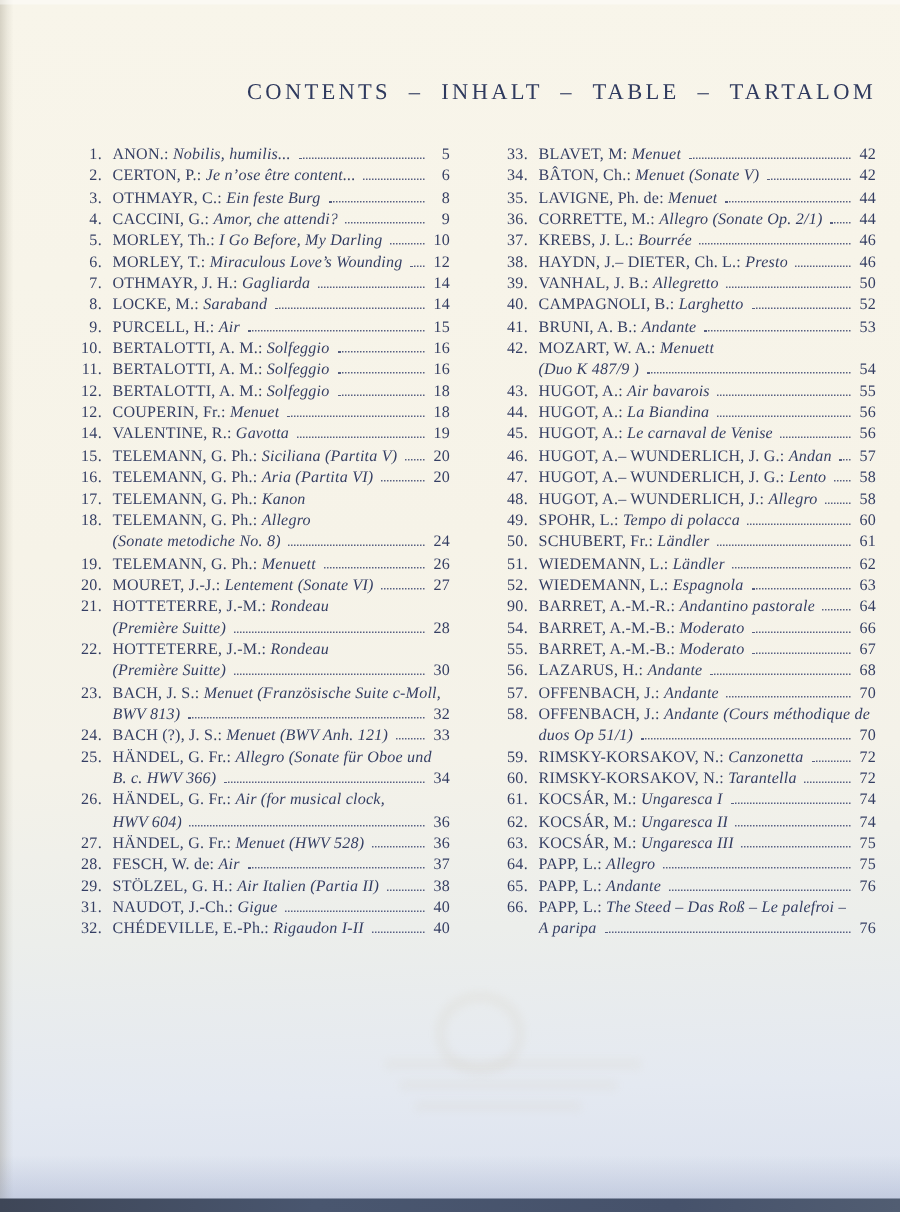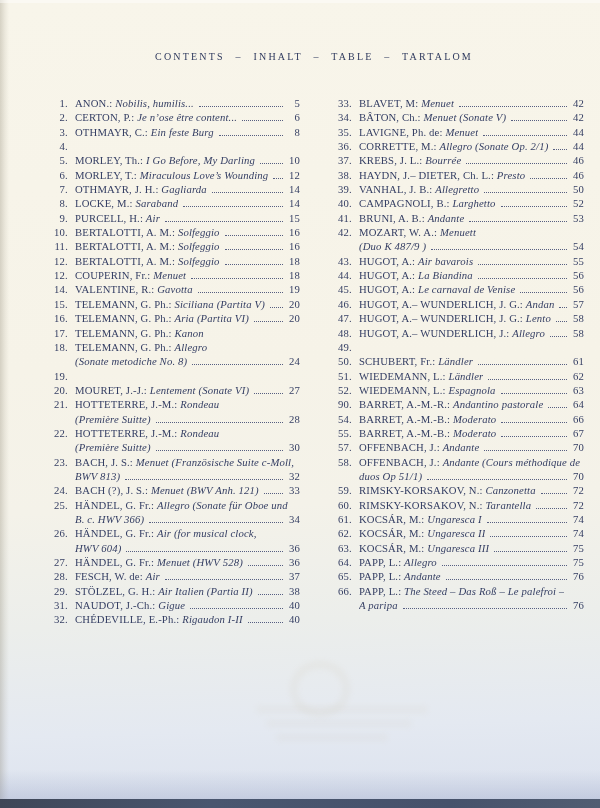--- a/index.html
+++ b/index.html
@@ -26,21 +26,21 @@
   .ghost{position:absolute;opacity:.16;filter:blur(3px);pointer-events:none;}
   .ghost-circle{left:290px;top:661px;width:46px;height:42px;border:7px solid rgba(186,168,132,.55);border-radius:50%;}
   .ghost-line{background:rgba(196,178,142,.5);height:7px;border-radius:3px;}
   .gl1{left:256px;top:706px;width:172px;}
   .gl2{left:266px;top:720px;width:146px;}
   .gl3{left:276px;top:734px;width:112px;}
 
   
   .toc-title{
     position:absolute;top:44px;left:44px;right:16px;
-    text-align:center;font-size:10px;letter-spacing:2.2px;word-spacing:6px;
+    text-align:right;font-size:15px;letter-spacing:2.2px;word-spacing:6px;
     color:#2f3a5e;font-weight:400;
   }
 
   
   .toc-columns{
     position:absolute;top:96px;left:44px;right:16px;
     display:flex;gap:28px;
   }
   .toc-col{flex:1 1 0;min-width:0;}
 
@@ -92,20 +92,27 @@
           <div class="body">
             <div class="line">
               <span class="text"><span class="author">OTHMAYR, C.:</span> <span class="work">Ein feste Burg</span></span>
               <span class="dots"></span>
               <span class="pg">8</span>
             </div>
           </div>
         </div>
         <div class="entry">
           <span class="num">4.</span>
+          <div class="body">
+            <div class="line">
+              <span class="text"><span class="author">CACCINI, G.:</span> <span class="work">Amor, che attendi?</span></span>
+              <span class="dots"></span>
+              <span class="pg">9</span>
+            </div>
+          </div>
         </div>
         <div class="entry">
           <span class="num">5.</span>
           <div class="body">
             <div class="line">
               <span class="text"><span class="author">MORLEY, Th.:</span> <span class="work">I Go Before, My Darling</span></span>
               <span class="dots"></span>
               <span class="pg">10</span>
             </div>
           </div>
@@ -236,20 +243,27 @@
             </div>
             <div class="line">
               <span class="text"><span class="work">(Sonate metodiche No. 8)</span></span>
               <span class="dots"></span>
               <span class="pg">24</span>
             </div>
           </div>
         </div>
         <div class="entry">
           <span class="num">19.</span>
+          <div class="body">
+            <div class="line">
+              <span class="text"><span class="author">TELEMANN, G. Ph.:</span> <span class="work">Menuett</span></span>
+              <span class="dots"></span>
+              <span class="pg">26</span>
+            </div>
+          </div>
         </div>
         <div class="entry">
           <span class="num">20.</span>
           <div class="body">
             <div class="line">
               <span class="text"><span class="author">MOURET, J.-J.:</span> <span class="work">Lentement (Sonate VI)</span></span>
               <span class="dots"></span>
               <span class="pg">27</span>
             </div>
           </div>
@@ -539,20 +553,27 @@
           <div class="body">
             <div class="line">
               <span class="text"><span class="author">HUGOT, A.– WUNDERLICH, J.:</span> <span class="work">Allegro</span></span>
               <span class="dots"></span>
               <span class="pg">58</span>
             </div>
           </div>
         </div>
         <div class="entry">
           <span class="num">49.</span>
+          <div class="body">
+            <div class="line">
+              <span class="text"><span class="author">SPOHR, L.:</span> <span class="work">Tempo di polacca</span></span>
+              <span class="dots"></span>
+              <span class="pg">60</span>
+            </div>
+          </div>
         </div>
         <div class="entry">
           <span class="num">50.</span>
           <div class="body">
             <div class="line">
               <span class="text"><span class="author">SCHUBERT, Fr.:</span> <span class="work">Ländler</span></span>
               <span class="dots"></span>
               <span class="pg">61</span>
             </div>
           </div>
@@ -597,20 +618,30 @@
             </div>
           </div>
         </div>
         <div class="entry">
           <span class="num">55.</span>
           <div class="body">
             <div class="line">
               <span class="text"><span class="author">BARRET, A.-M.-B.:</span> <span class="work">Moderato</span></span>
               <span class="dots"></span>
               <span class="pg">67</span>
+            </div>
+          </div>
+        </div>
+        <div class="entry">
+          <span class="num">56.</span>
+          <div class="body">
+            <div class="line">
+              <span class="text"><span class="author">LAZARUS, H.:</span> <span class="work">Andante</span></span>
+              <span class="dots"></span>
+              <span class="pg">68</span>
             </div>
           </div>
         </div>
         <div class="entry">
           <span class="num">57.</span>
           <div class="body">
             <div class="line">
               <span class="text"><span class="author">OFFENBACH, J.:</span> <span class="work">Andante</span></span>
               <span class="dots"></span>
               <span class="pg">70</span>

